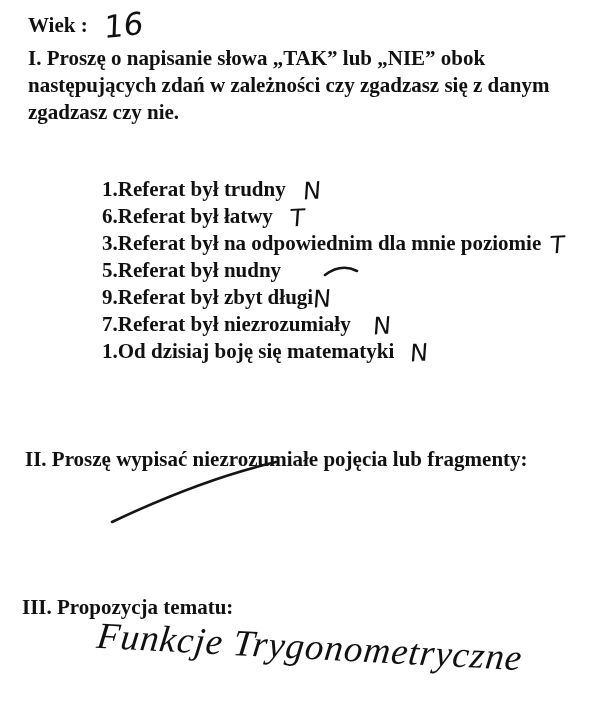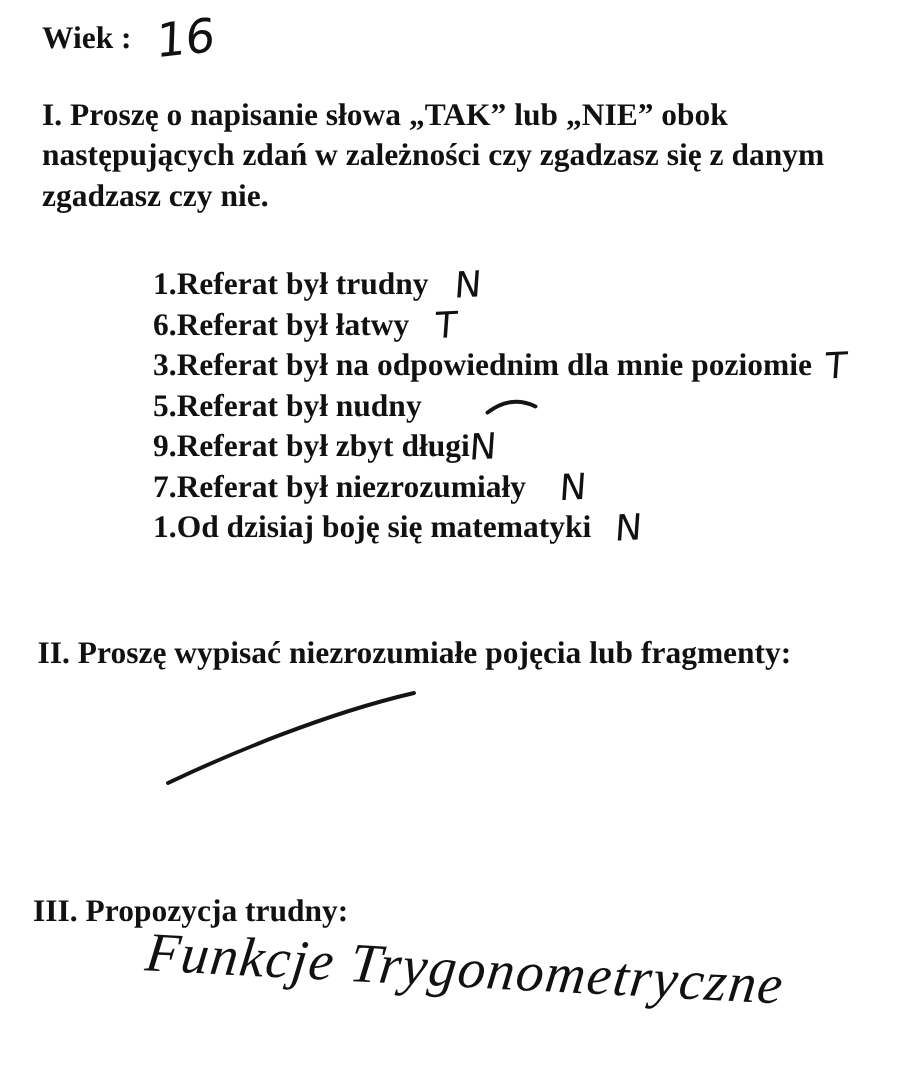--- a/index.html
+++ b/index.html
@@ -18,41 +18,41 @@
   .age-value {
     display:inline-block;
     margin-left:16px;
     font-family:"DejaVu Sans", sans-serif;
     font-weight:400;
     font-size:31px;
     transform:rotate(-6deg) skewX(-8deg);
     transform-origin:center;
     vertical-align:-4px;
   }
-  .intro { position:absolute; top:63px; left:28px; width:575px; margin:0; }
+  .intro { position:absolute; top:45px; left:28px; width:575px; margin:0; }
   .items { position:absolute; top:176px; left:102px; margin:0; }
-  .item { height:27px; display:flex; align-items:center; white-space:nowrap; }
+  .item { height:27px; display:flex; align-items:flex-end; white-space:nowrap; }
   .ans {
     display:inline-block;
     font-family:"DejaVu Sans", sans-serif;
     font-weight:400;
     font-size:24px;
     line-height:24px;
     transform:rotate(-3deg) skewX(-7deg);
   }
   .ans-mark { align-self:center; display:inline-block; }
   .item:nth-child(1) .ans { margin-left:17px; }
   .item:nth-child(2) .ans { margin-left:17px; }
   .item:nth-child(3) .ans { margin-left:9px; }
   .item:nth-child(4) .ans-mark { margin-left:42px; }
   .item:nth-child(5) .ans-mark { margin-left:38px; }
   .item:nth-child(6) .ans { margin-left:22px; }
   .item:nth-child(7) .ans { margin-left:16px; }
   .item:nth-child(8) .ans { margin-left:13px; }
-  .sec2 { position:absolute; top:416px; left:19px; margin:6px; }
+  .sec2 { position:absolute; top:440px; left:19px; margin:6px; }
   .stroke-svg { position:absolute; top:456px; left:108px; }
   .sec3 { position:absolute; top:594px; left:22px; margin:0; }
   .topic {
     position:absolute; top:614px; left:100px;
     font-family:"Liberation Serif", serif;
     font-style:italic;
     font-weight:400;
     font-size:37px;
     letter-spacing:1px;
     white-space:nowrap;
@@ -110,17 +110,17 @@
       <span class="ans">N</span>
     </div>
   </div>
 
   <p class="sec2 printed">II. Proszę wypisać niezrozumiałe pojęcia lub fragmenty:</p>
 
   <svg class="stroke-svg" width="176" height="72" viewBox="0 0 176 72">
     <path d="M4,66 C 44,47 108,20 168,6" stroke-width="2.6"></path>
   </svg>
 
-  <p class="sec3 printed">III. Propozycja trudny:</p>
+  <p class="sec3 printed">III. Propozycja tematu:</p>
 
   <div class="topic">Funkcje Trygonometryczne</div>
 
 </div>
 
 </body></html>

